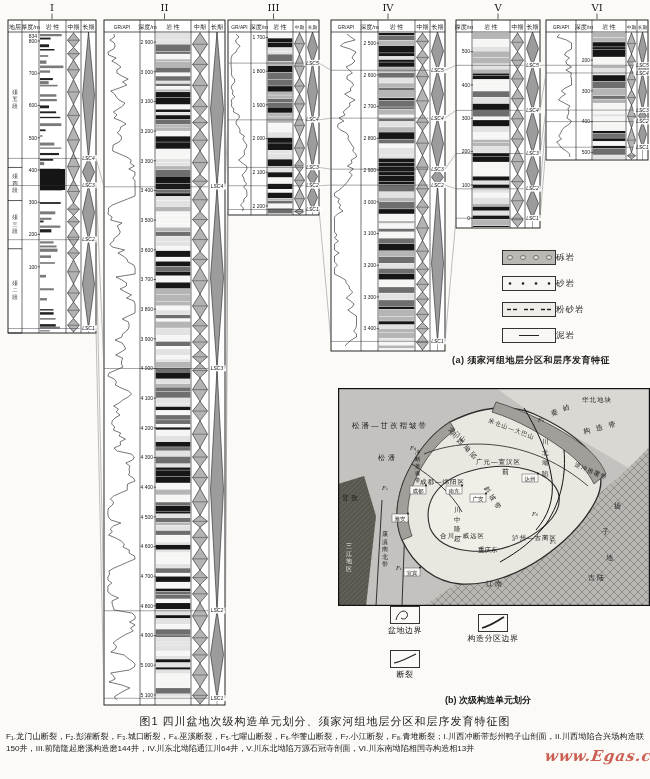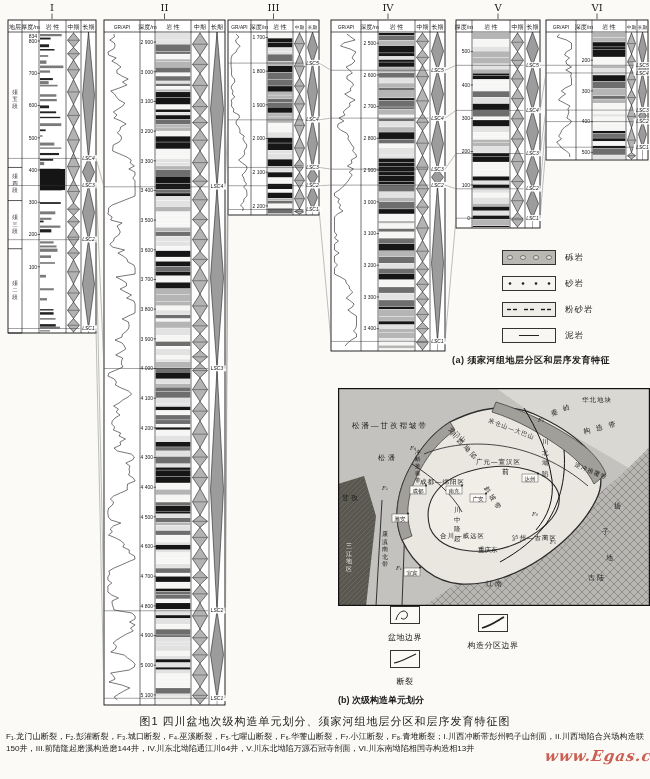--- a/index.html
+++ b/index.html
@@ -1,30 +1,30 @@
 <!DOCTYPE html>
 <html><head>
 <meta charset="utf-8">
 <style>
   html,body{margin:0;padding:0}
   body{width:650px;height:779px;background:#fbfaf7;position:relative;overflow:hidden;
        font-family:"Liberation Sans",sans-serif;color:#1a1a1a}
   .abs{position:absolute}
   .caption-a{left:250px;top:354px;width:360px;text-align:right;font-size:9px;font-weight:bold;letter-spacing:.5px}
-  .caption-b{left:338px;top:694px;width:300px;text-align:left;font-size:9px;font-weight:bold}
+  .caption-b{left:338px;top:694px;width:300px;text-align:center;font-size:9px;font-weight:bold}
   .fig-caption{left:0;top:714px;width:650px;text-align:center;font-size:11px;font-weight:normal;letter-spacing:1px}
   .footnote{left:6px;top:731px;width:638px;font-size:8.1px;line-height:1.5;text-align:justify;color:#222}
   .watermark{left:545px;top:747px;font-family:"DejaVu Serif",serif;font-style:italic;font-weight:bold;
              font-size:15px;color:#c0392b;opacity:.8;transform:skewX(-8deg);letter-spacing:1px}
   .rock-legend{left:502px;top:250px}
-  .rl-item{display:flex;align-items:center;gap:9px;margin-bottom:11px}
+  .rl-item{display:flex;align-items:center;margin-bottom:11px}
   .rl-label{font-size:8.5px;letter-spacing:1px}
   .map-legend{left:346px;top:606px;width:300px;height:86px}
   .ml-item{position:absolute;width:90px;text-align:center}
-  .ml-label{font-size:8px;margin-top:8px;letter-spacing:.5px}
+  .ml-label{font-size:8px;margin-top:1px;letter-spacing:.5px}
   svg{display:block}
 </style>
 </head>
 <body>
 
 <svg id="logs-svg" class="abs" style="left:0;top:0" width="650" height="714">
     <g>
       <rect x="8" y="20" width="88" height="313" fill="#ffffff" stroke="#111" stroke-width="0.9"></rect>
       <line x1="8" y1="32" x2="96" y2="32" stroke="#111" stroke-width="0.7"></line>
       <text x="52" y="11" font-size="10" fill="#1a1a1a" text-anchor="middle" font-family="&quot;DejaVu Serif&quot;,serif">I</text>

